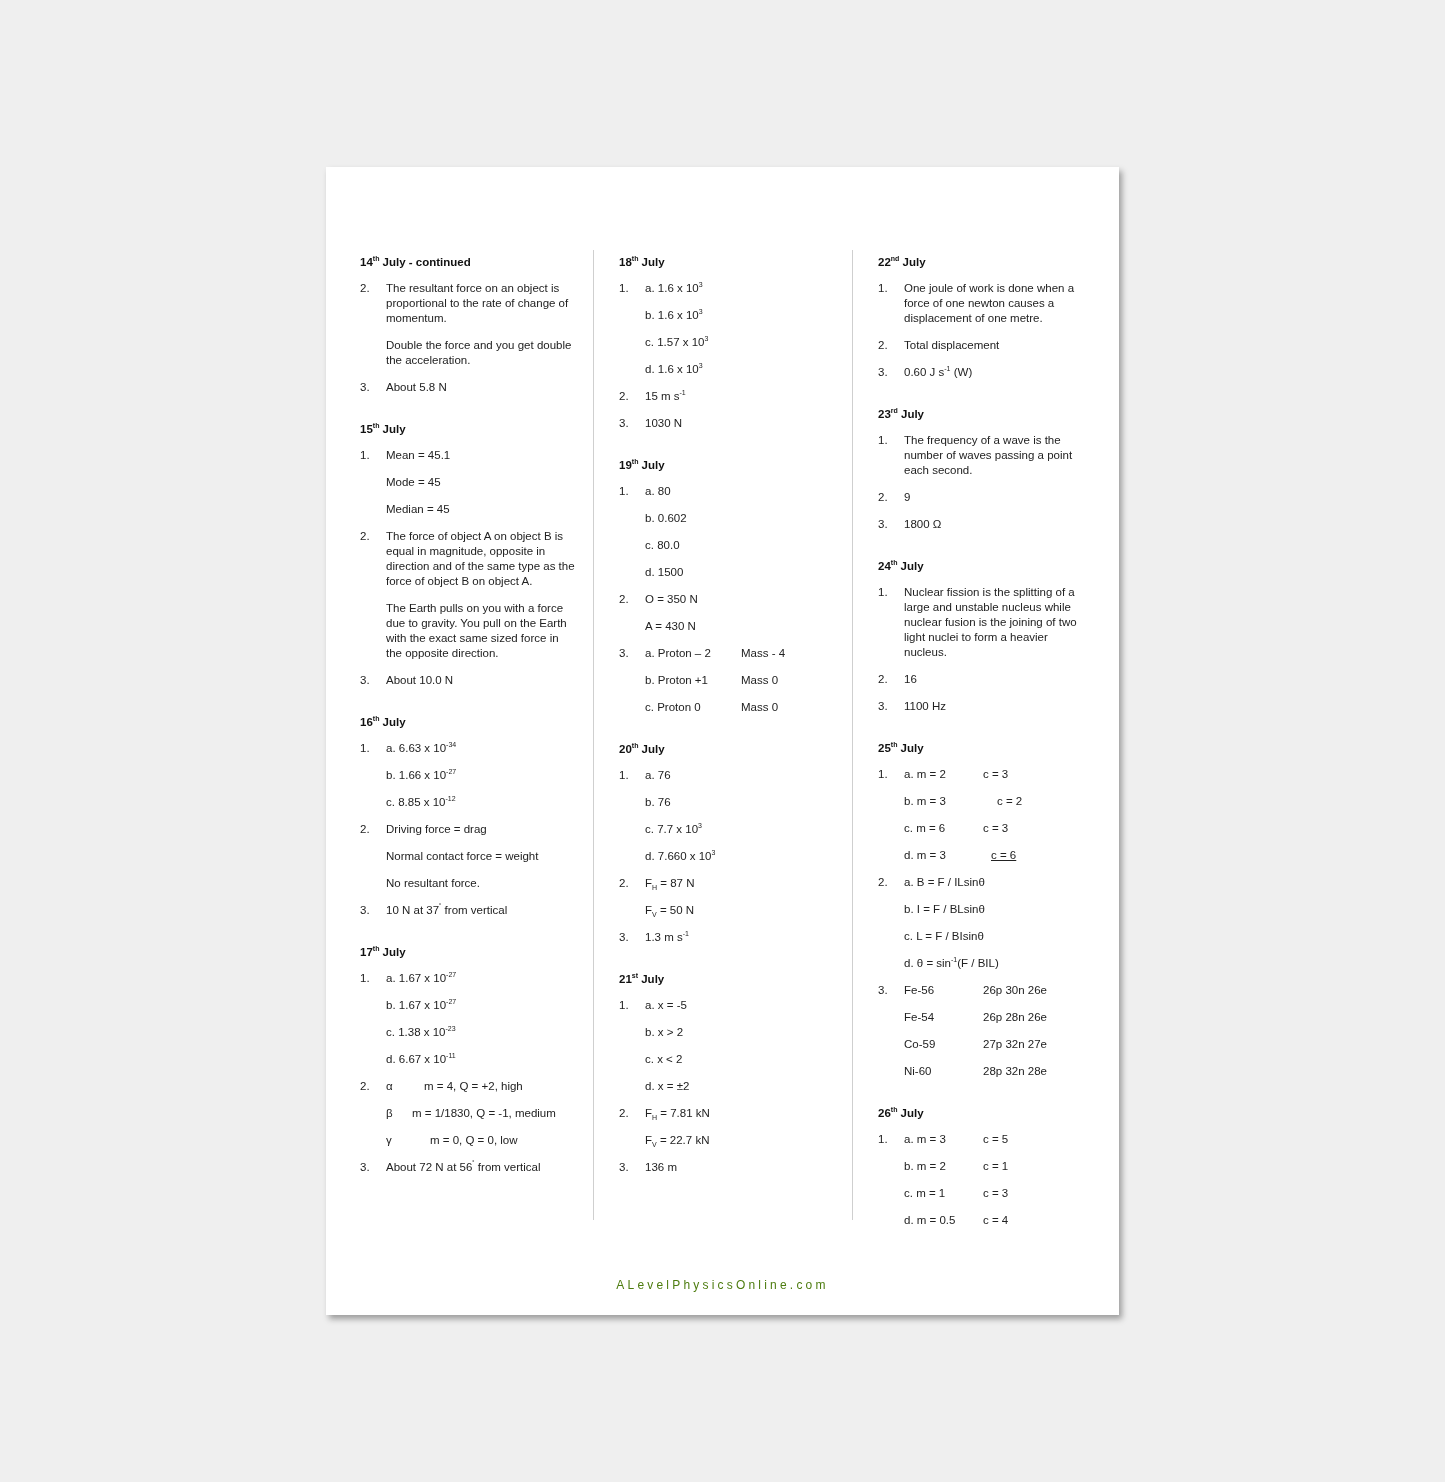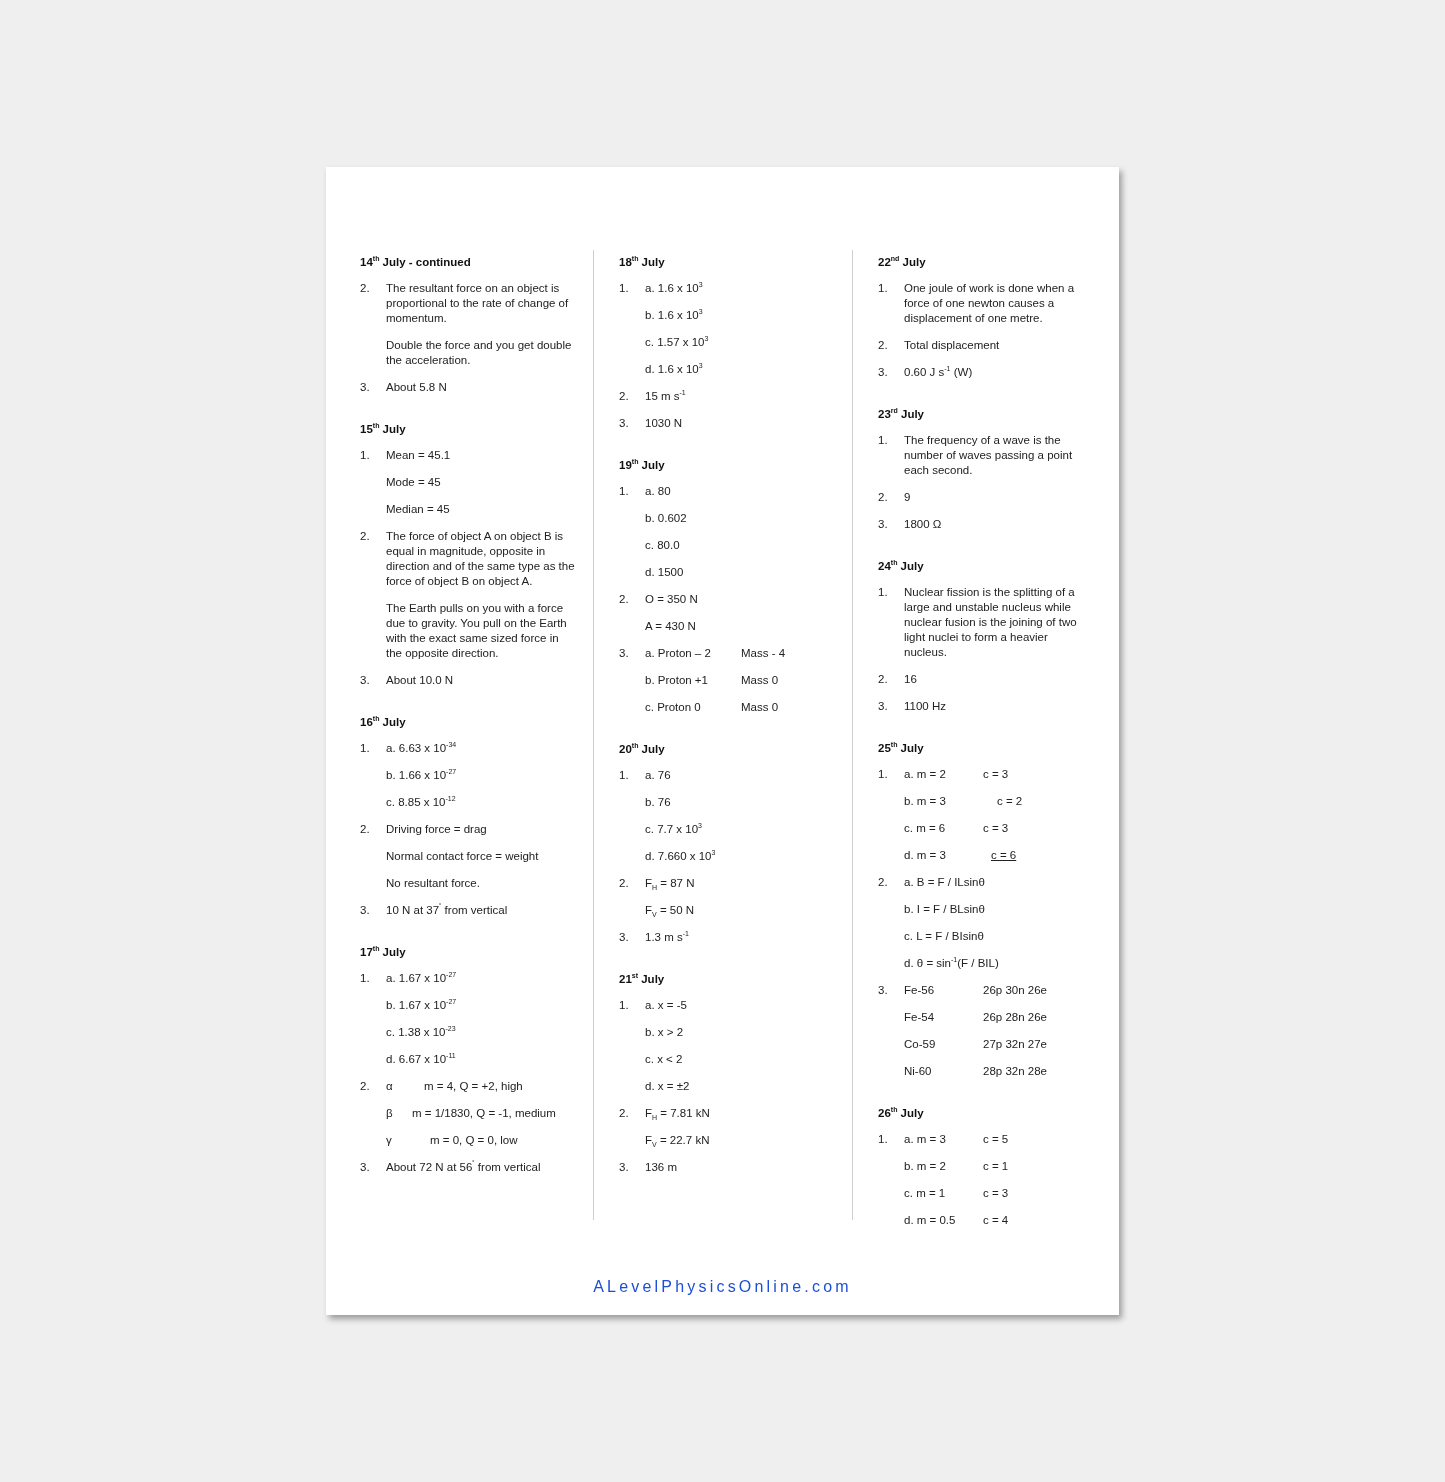--- a/index.html
+++ b/index.html
@@ -17,21 +17,21 @@
   .heading { font-weight:bold; font-size:11.5px; color:#111; height:27px; line-height:16px; }
   .heading sup { font-size:7px; line-height:0; }
   .q { position:relative; font-size:11.5px; line-height:15px; }
   .num { position:absolute; left:0; width:24px; }
   .row { padding-left:26px; min-height:15px; margin-bottom:12px; }
   .row .c2 { position:absolute; }
   sup.s { font-size:7px; line-height:0; vertical-align:5px; }
   sub.b { font-size:7px; line-height:0; vertical-align:-3px; }
   .footer {
     position:absolute; left:0; width:793px; top:1111px; text-align:center;
-    font-size:16px; letter-spacing:3.2px; color:#1d4ed8;
+    font-size:12px; letter-spacing:3.2px; color:#4d7c0f;
   }
 </style>
 </head>
 <body>
 
 <div class="page">
   <div class="divider" style="left:267px;"></div>
   <div class="divider" style="left:526px;"></div>
 
   <div class="col" style="left:34px; width:215px;">

